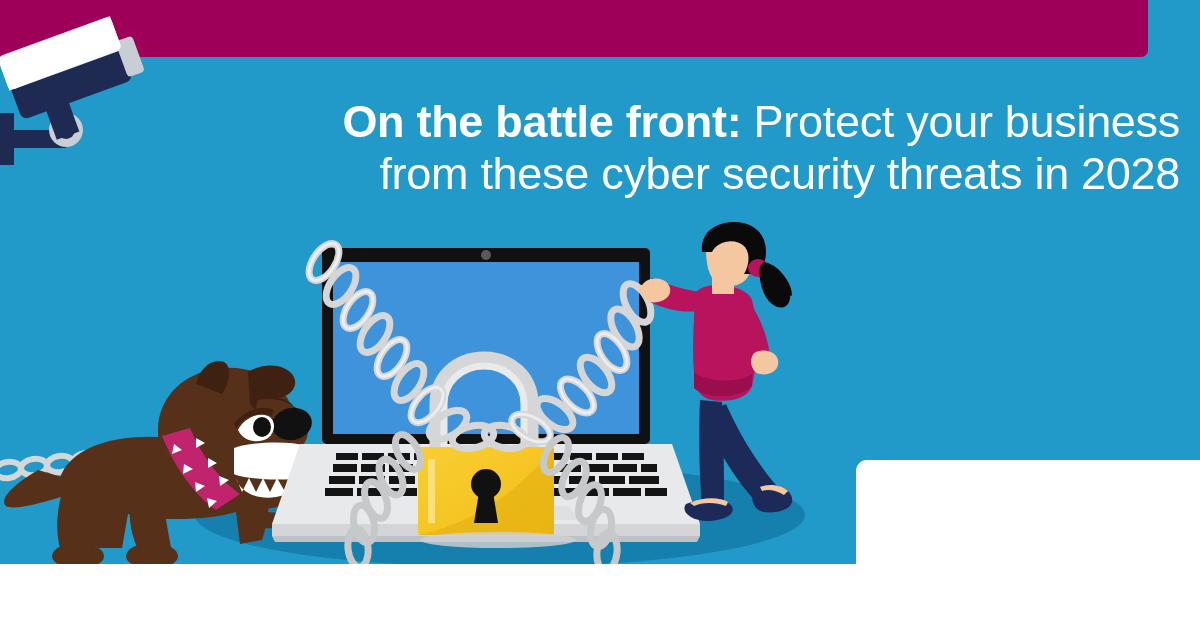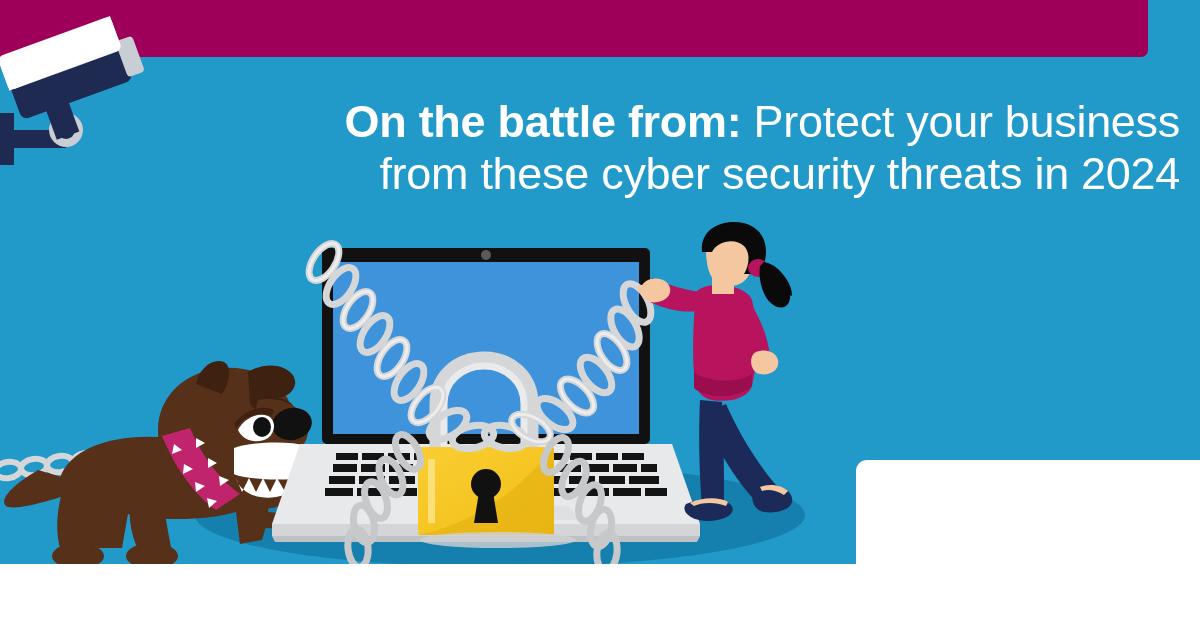--- a/index.html
+++ b/index.html
@@ -386,16 +386,16 @@
         <path d="M764 262 C 776 264 788 276 790 292 C 792 306 782 312 772 304
                  C 762 296 758 278 760 266 Z" fill="#0A0A0A"></path>
         <path d="M766 264 C 780 268 792 282 792 296 L 774 288 C 768 280 764 270 766 264 Z" fill="#0A0A0A"></path>
       </g>
 
     </g>
   </svg>
 
   <div class="layer" id="white-notch"></div>
 
-  <div class="layer" id="headline"><span class="lead">On the battle from:</span><span>  Protect your business
-from these cyber security threats in 2024</span></div>
+  <div class="layer" id="headline"><span class="lead">On the battle front:</span><span>  Protect your business
+from these cyber security threats in 2028</span></div>
 
 </div>
 
 </body></html>

